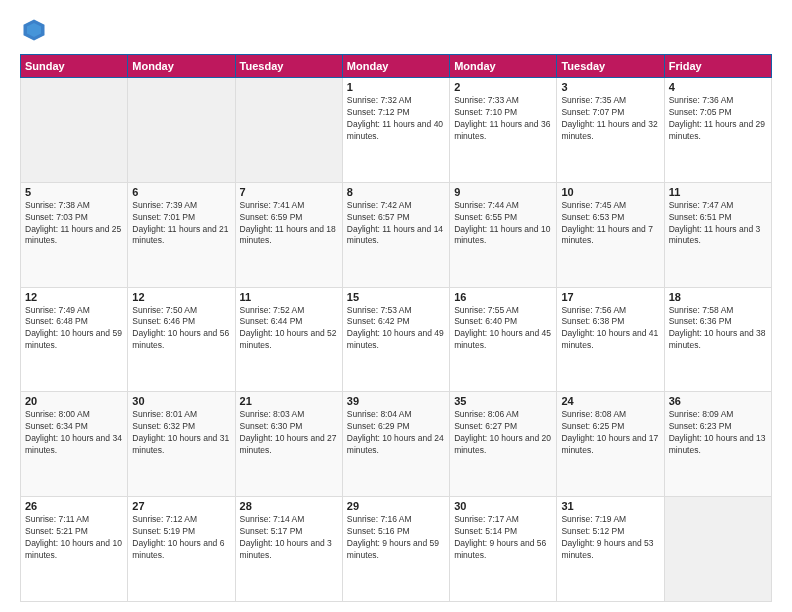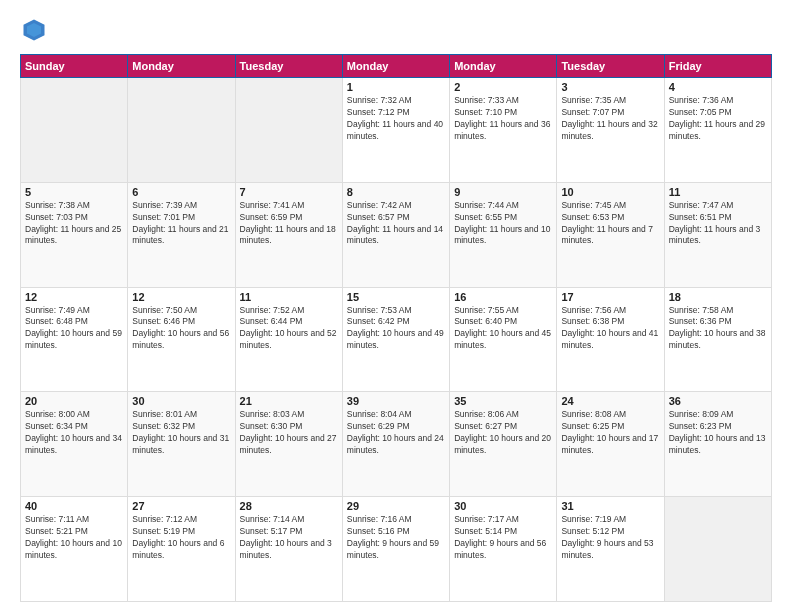--- a/index.html
+++ b/index.html
@@ -242,21 +242,21 @@
             <span class="day-number">24</span>
             <div class="cell-info">Sunrise: 8:08 AM<br>Sunset: 6:25 PM<br>Daylight: 10 hours and 17 minutes.</div>
           </td>
           <td>
             <span class="day-number">36</span>
             <div class="cell-info">Sunrise: 8:09 AM<br>Sunset: 6:23 PM<br>Daylight: 10 hours and 13 minutes.</div>
           </td>
         </tr>
         <tr>
           <td>
-            <span class="day-number">40</span>
+            <span class="day-number">26</span>
             <div class="cell-info">Sunrise: 7:11 AM<br>Sunset: 5:21 PM<br>Daylight: 10 hours and 10 minutes.</div>
           </td>
           <td>
             <span class="day-number">27</span>
             <div class="cell-info">Sunrise: 7:12 AM<br>Sunset: 5:19 PM<br>Daylight: 10 hours and 6 minutes.</div>
           </td>
           <td>
             <span class="day-number">28</span>
             <div class="cell-info">Sunrise: 7:14 AM<br>Sunset: 5:17 PM<br>Daylight: 10 hours and 3 minutes.</div>
           </td>

